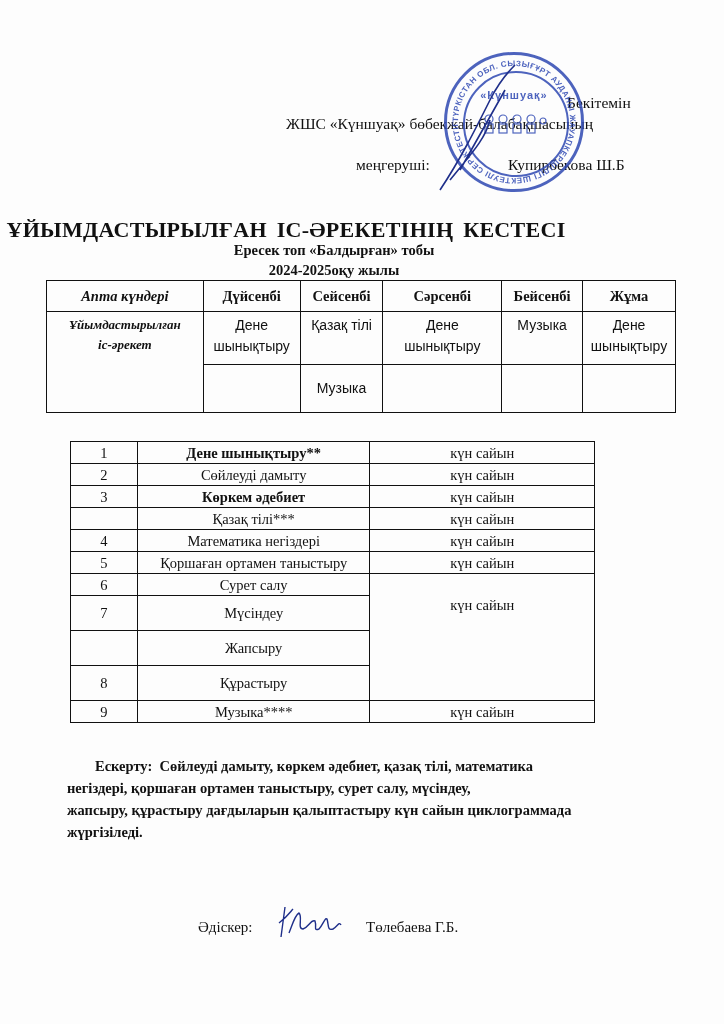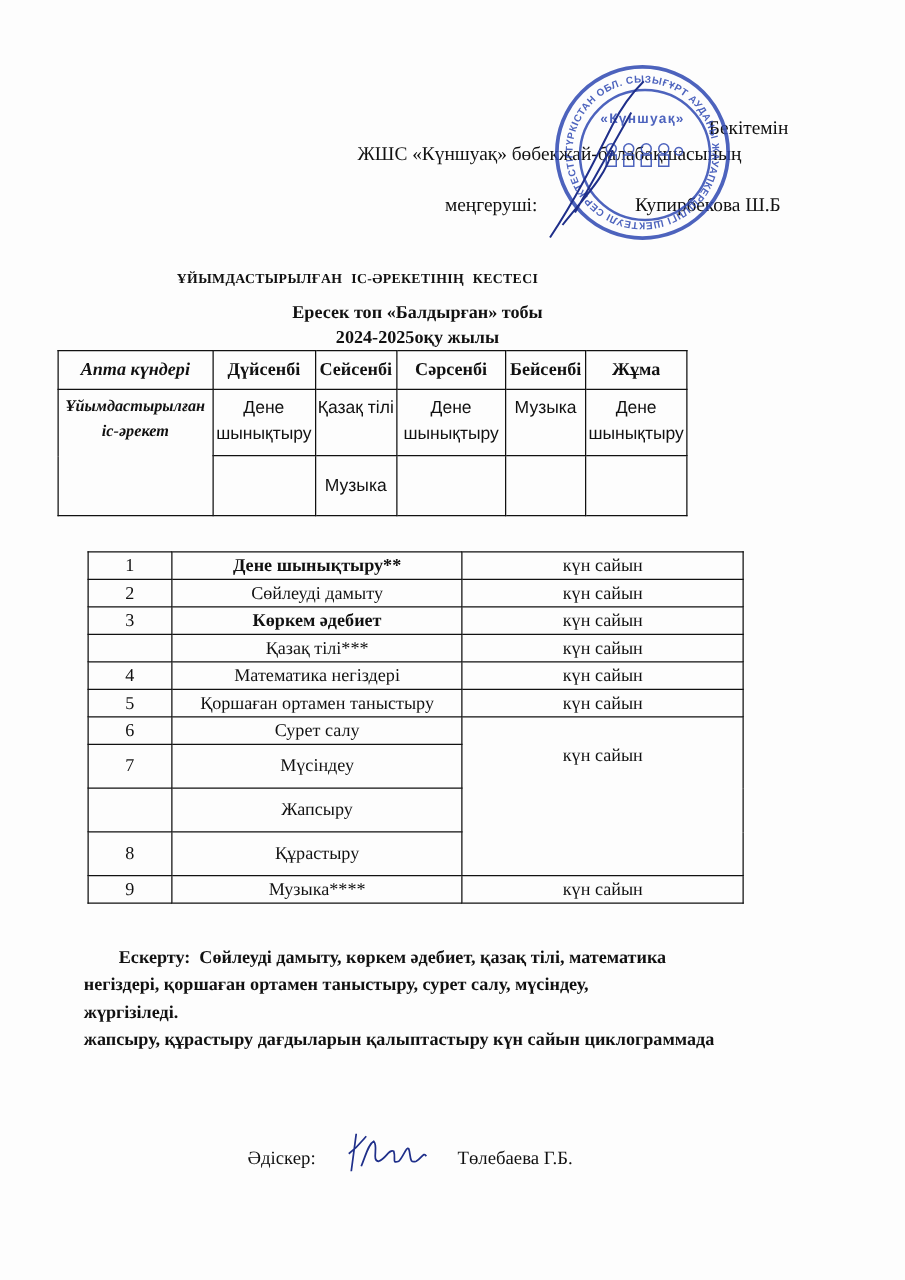--- a/index.html
+++ b/index.html
@@ -21,28 +21,28 @@
     position: absolute; left: 0; top: 0; width: 134px; height: 134px;
   }
   .stamp .center {
     position: absolute; left: 30px; top: 34px; width: 74px; text-align: center; color: #2f49b3;
     font-family: "Liberation Sans", sans-serif; font-weight: bold; font-size: 11px; letter-spacing: 1px;
   }
   .stamp .kids { position: absolute; left: 34px; top: 58px; width: 66px; height: 24px; }
   .signature { position: absolute; }
   h1.title {
     position: absolute; left: 0; width: 572px; top: 217px; margin: 0; text-align: center;
-    font-size: 11px; font-weight: bold; letter-spacing: 0.3px; word-spacing: 4px;
+    font-size: 22px; font-weight: bold; letter-spacing: 0.3px; word-spacing: 4px;
   }
   .subtitle {
     position: absolute; left: 0; width: 668px; text-align: center; font-weight: bold; font-size: 14.5px;
   }
   table { border-collapse: collapse; position: absolute; }
   td, th { border: 1.5px solid #111; padding: 0; text-align: center; vertical-align: top; }
-  .t1 { left: 46px; top: 280px; width: 504px; font-size: 14.5px; }
+  .t1 { left: 46px; top: 280px; width: 630px; font-size: 14.5px; }
   .t1 th { font-weight: bold; height: 30px; vertical-align: middle; }
   .t1 th.italic, .t1 td.italic { font-style: italic; font-weight: bold; }
   .t1 td { font-family: "Liberation Sans", sans-serif; font-size: 14px; line-height: 21px; padding-top: 3px; }
   .t1 td.italic { font-family: Liberation Serif, serif; font-size: 13px; line-height: 20px; }
   .t1 .r1 td { height: 49px; }
   .t1 .r2 td { height: 47px; vertical-align: middle; padding-top: 0; }
   .t2 { left: 70px; top: 441px; width: 525px; font-size: 14.5px; }
   .t2 td { height: 21px; vertical-align: middle; line-height: 18px; }
   .t2 td.tall { height: 34px; }
   .t2 td.merged { vertical-align: top; padding-top: 22px; }
@@ -208,21 +208,21 @@
     <td>9</td>
     <td>Музыка****</td>
     <td>күн сайын</td>
   </tr>
 </tbody>
   </table>
 
 <div class="note">
   <p class="indent"><span>Ескерту:</span>&nbsp;&nbsp;<span>Сөйлеуді дамыту,   көркем әдебиет,  қазақ тілі,  математика</span></p>
   <p><span>негіздері,   қоршаған ортамен таныстыру,  сурет салу,  мүсіндеу,</span></p>
+  <p><b>жапсыру,  құрастыру дағдыларын қалып</b><span>тастыру күн сайын циклограммада</span></p>
   <p><span>жүргізіледі.</span></p>
-  <p><b>жапсыру,  құрастыру дағдыларын қалып</b><span>тастыру күн сайын циклограммада</span></p>
 </div>
 
 <div class="footer" style="left:198px;">Әдіскер:</div>
 <svg class="signature" style="left:275px; top:903px; width:70px; height:38px;" viewBox="0 0 70 38">
   <path d="M6,34 L10,4 M4,20 C12,14 16,8 18,6 M14,30 C18,20 20,12 24,10 C28,14 22,26 28,26 C34,24 36,16 40,18 C42,24 38,28 44,26 C48,22 50,14 52,16 C54,22 52,28 58,26 C62,24 64,18 66,22" fill="none" stroke="#1f2f8a" stroke-width="1.4"></path>
 </svg>
 <div class="footer" style="left:366px;">Төлебаева   Г.Б.</div>
 
 </body></html>

